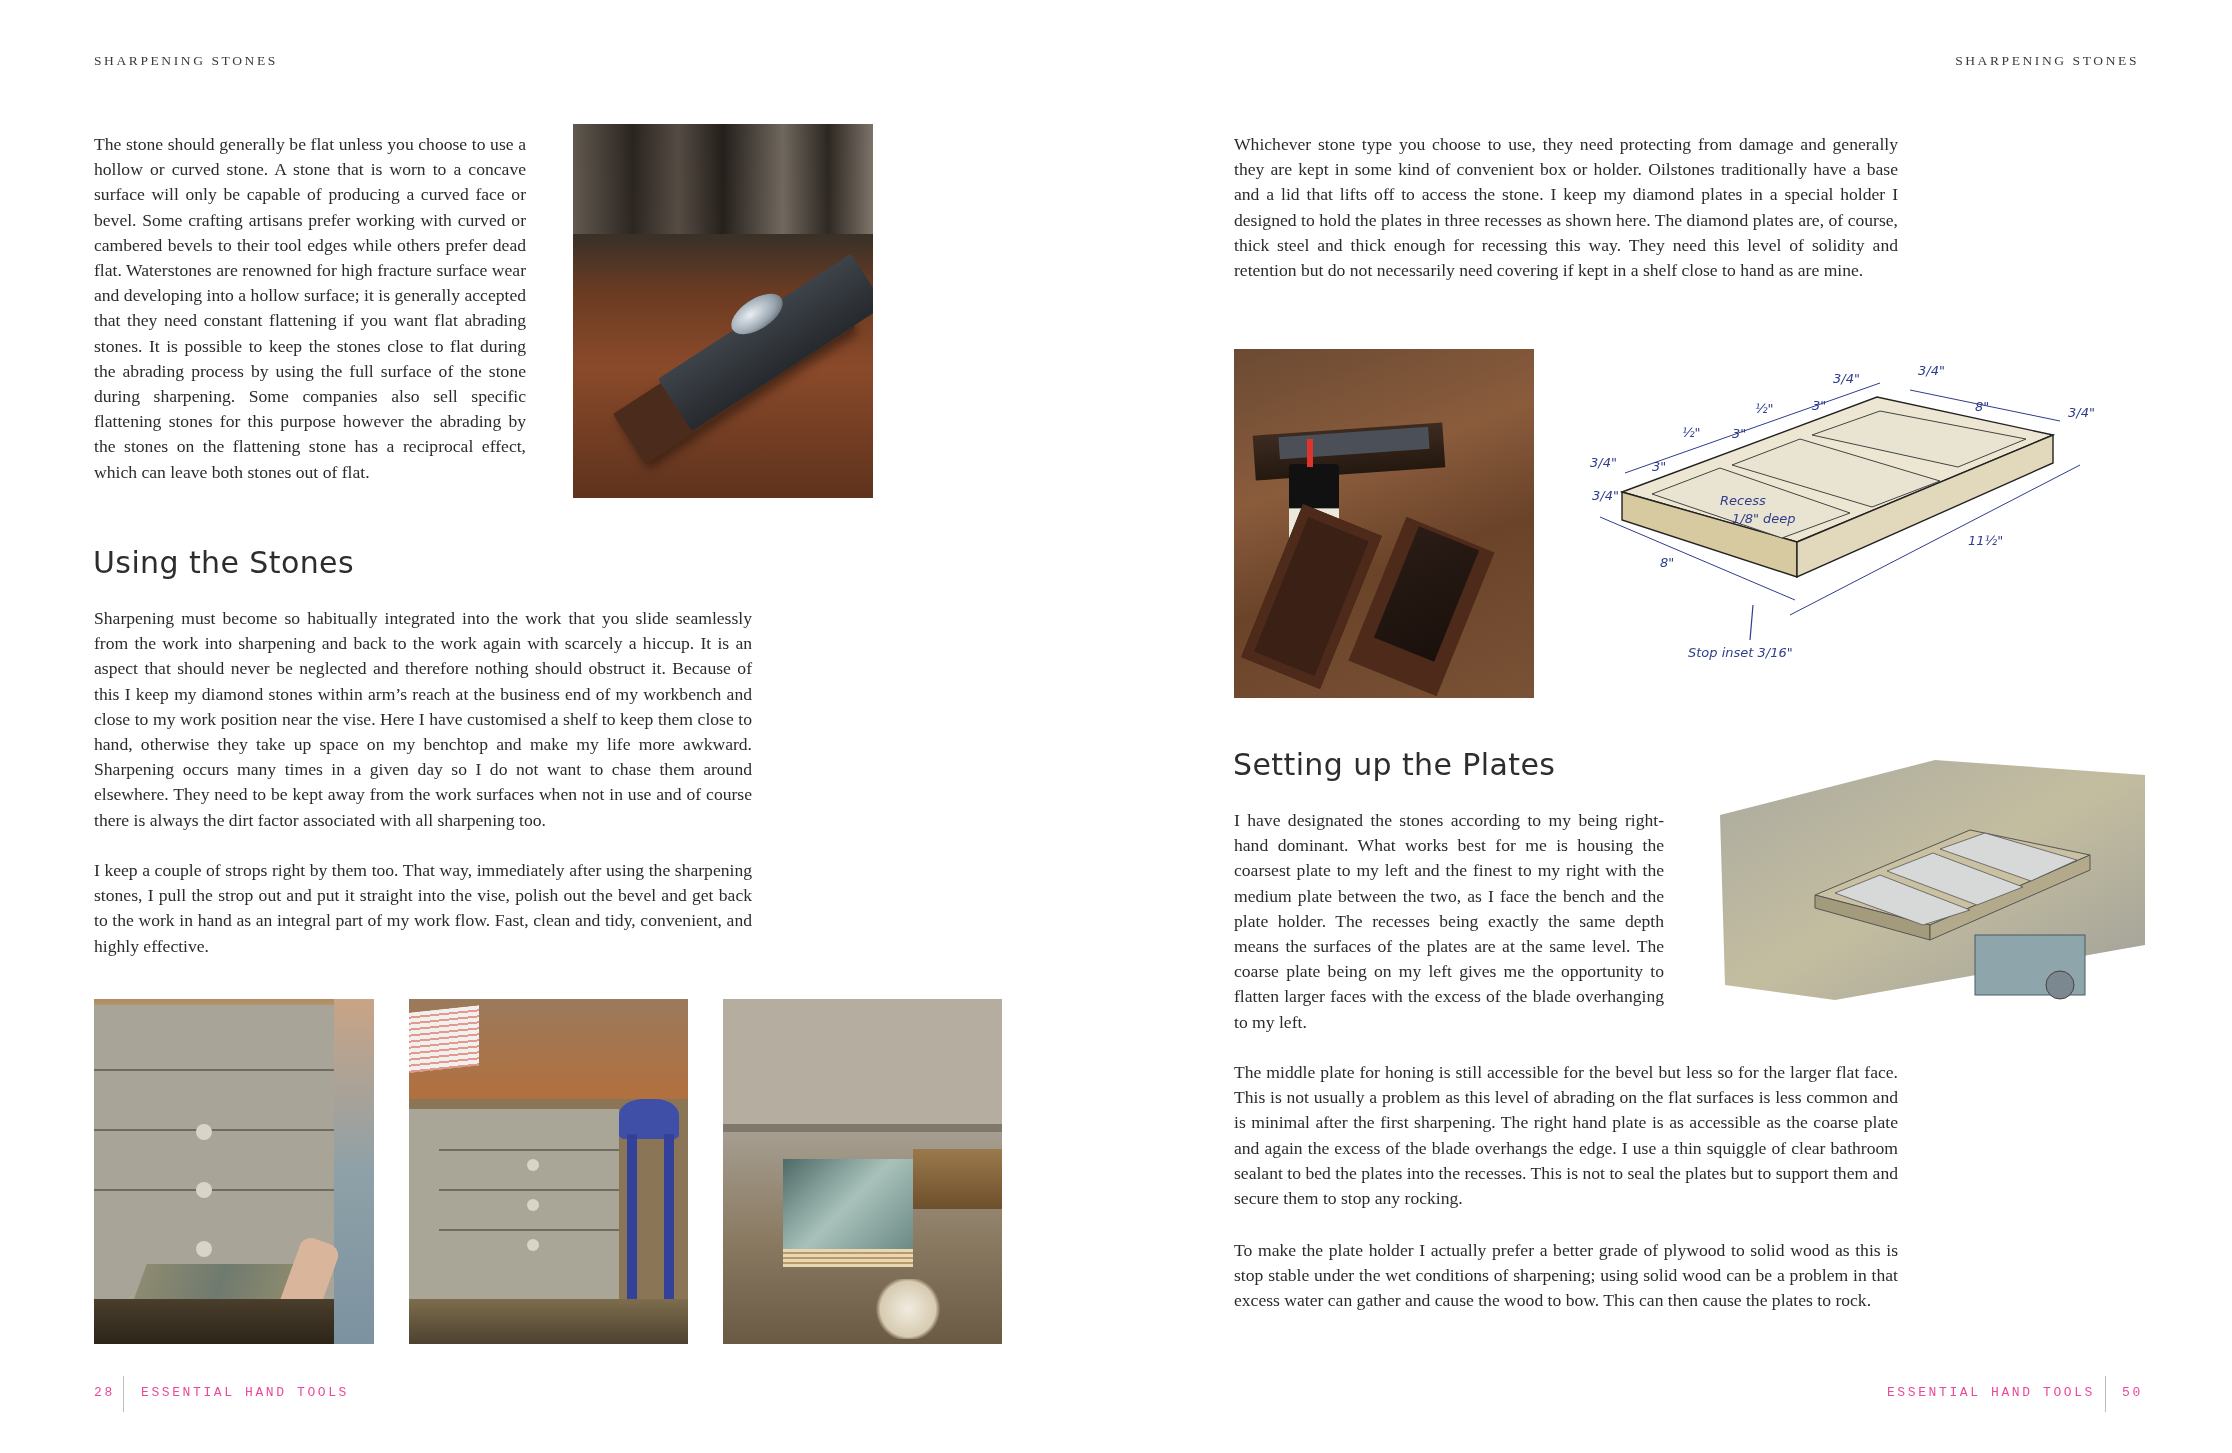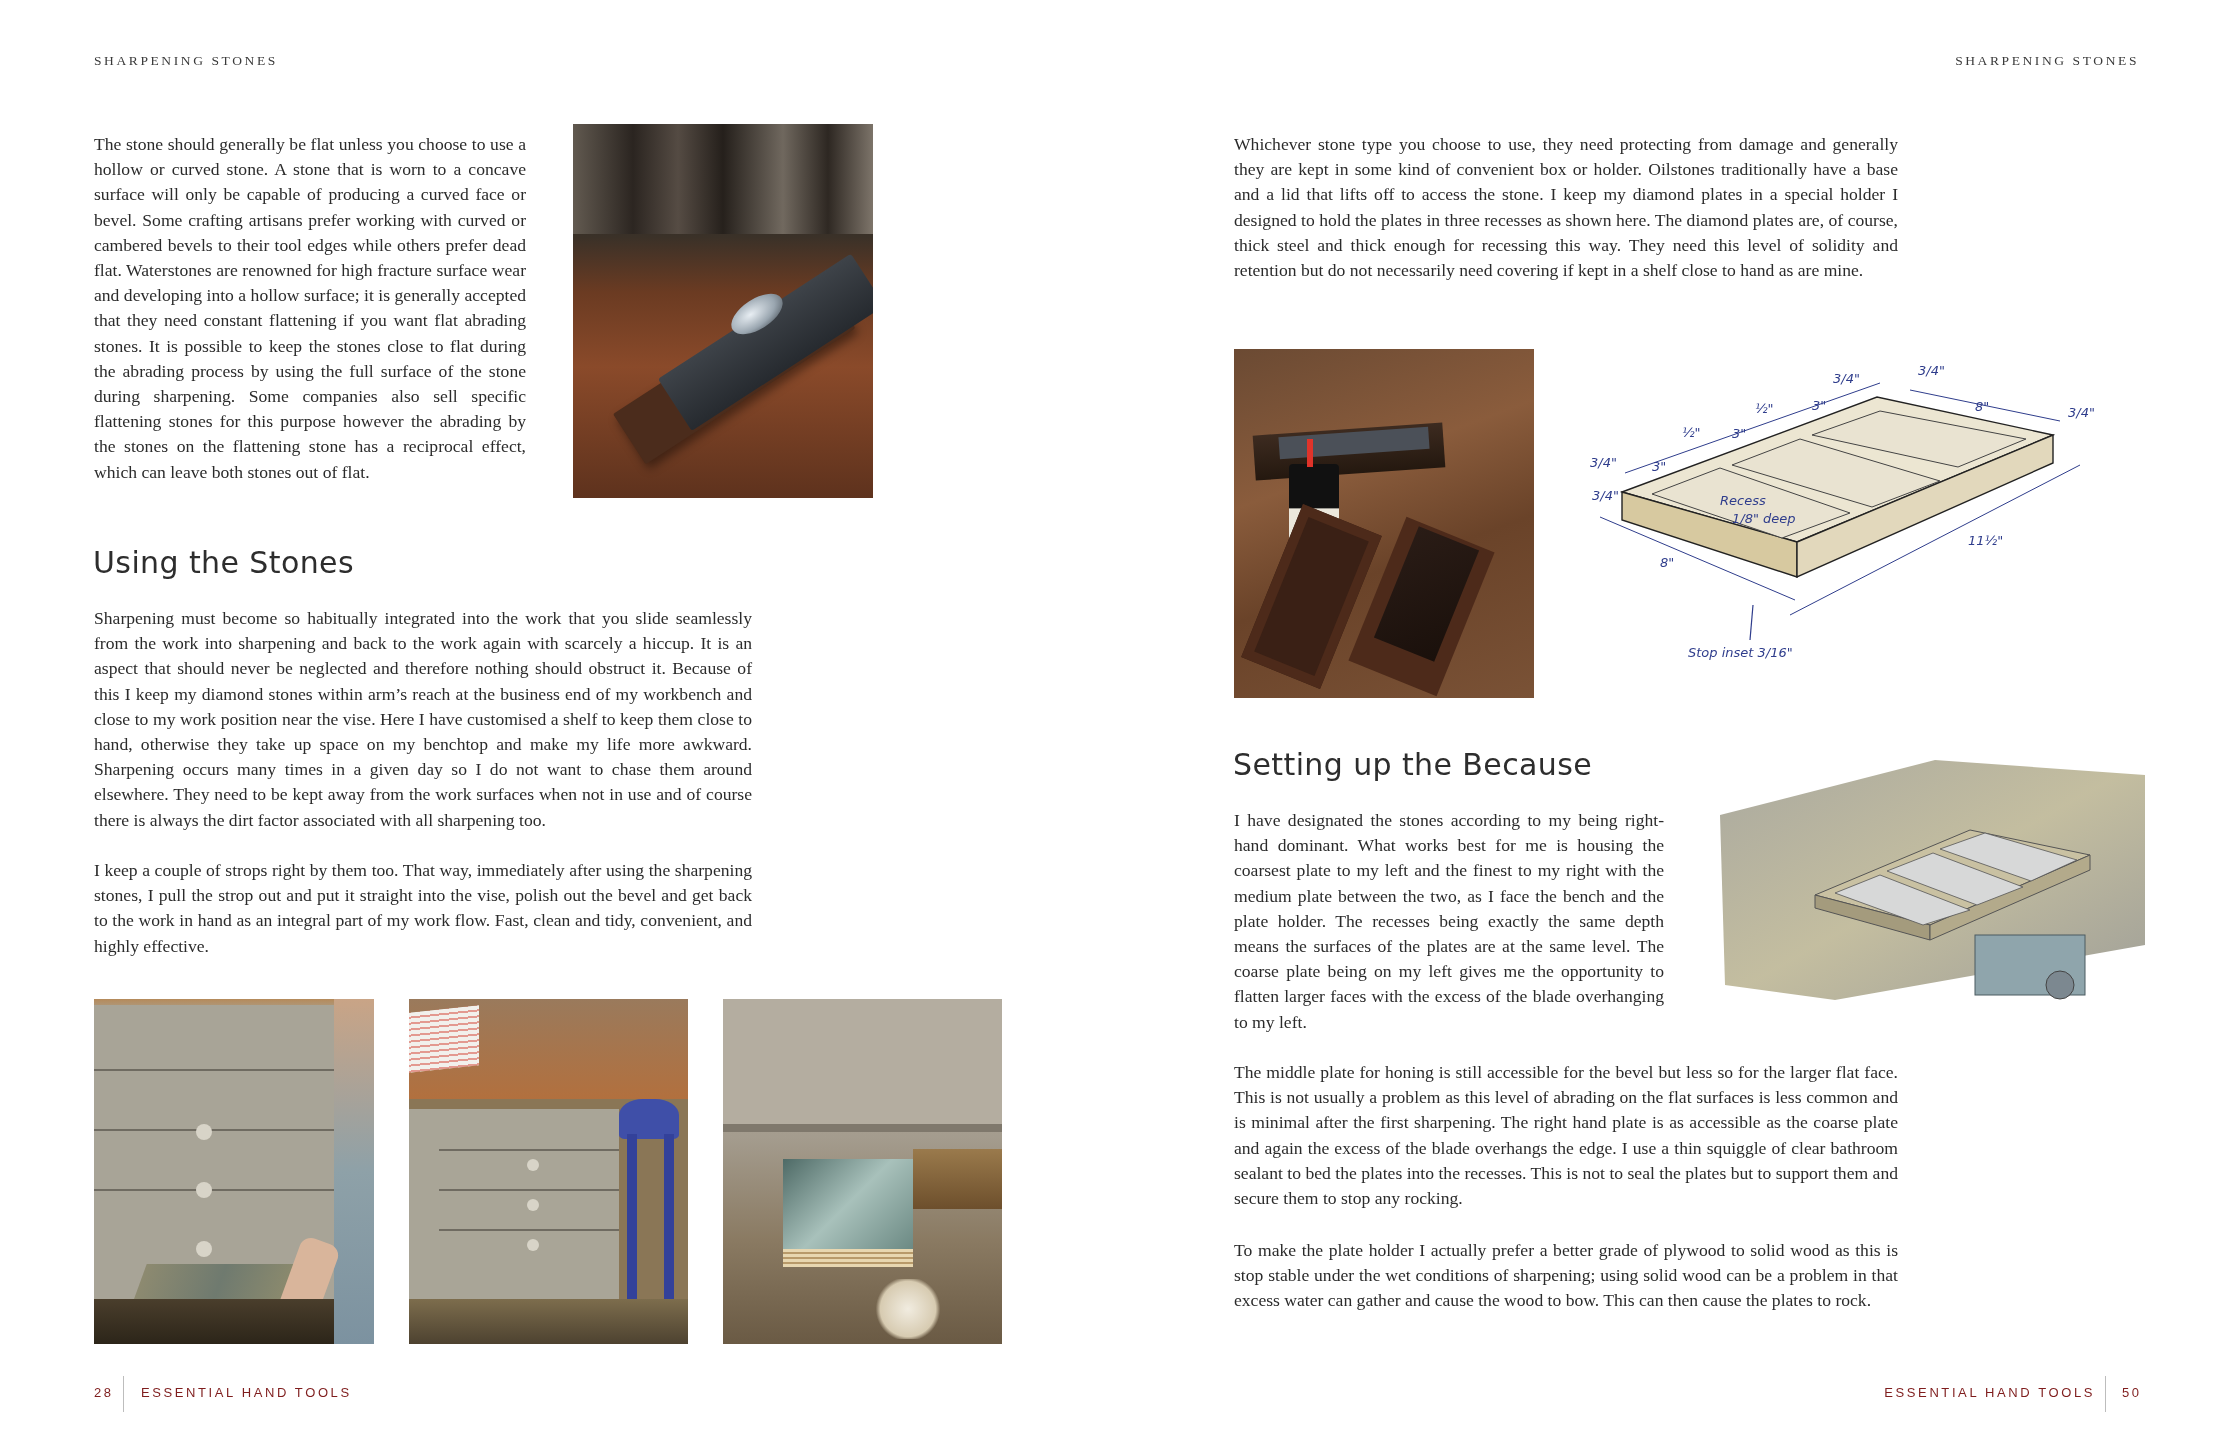--- a/index.html
+++ b/index.html
@@ -1,21 +1,21 @@
 <!DOCTYPE html>
 <html><head>
 <meta charset="utf-8">
 <style>
   html, body { margin:0; padding:0; background:#ffffff; }
   body { width:2232px; height:1453px; position:relative; overflow:hidden; color:#2a2a2a; }
   .running { position:absolute; font-family:"Liberation Serif", serif; font-size:13.5px; letter-spacing:2.6px; color:#3a3a3a; top:53px; }
   .body-text { position:absolute; font-family:"Liberation Serif", serif; font-size:17.6px; line-height:25.2px; color:#2b2b2b; text-align:justify; margin:0; }
   .heading { position:absolute; font-family:"DejaVu Sans", sans-serif; font-weight:normal; font-size:30px; color:#2d2d2d; margin:0; letter-spacing:0.4px;text-align:right; }
   .photo { position:absolute; overflow:hidden; }
-  .footer { position:absolute; top:1385px; font-family:Liberation Sans, sans-serif; font-size:13px; letter-spacing:2.6px; color:#7f1d1d; }
+  .footer { position:absolute; top:1385px; font-family:Liberation Mono, monospace; font-size:13px; letter-spacing:2.6px; color:#ec4899; }
   .folio-rule { position:absolute; top:1376px; width:1px; height:36px; background:#bdbdbd; }
   .abs { position:absolute; }
 </style>
 </head>
 <body>
 
 <div>
   <div class="running" style="left:94px;">SHARPENING STONES</div>
 
   <p class="body-text" style="left:94px; top:132px; width:432px;">The stone should generally be flat unless you choose to use a hollow or curved stone. A stone that is worn to a concave surface will only be capable of producing a curved face or bevel. Some crafting artisans prefer working with curved or cambered bevels to their tool edges while others prefer dead flat. Waterstones are renowned for high fracture surface wear and developing into a hollow surface; it is generally accepted that they need constant flattening if you want flat abrading stones. It is possible to keep the stones close to flat during the abrading process by using the full surface of the stone during sharpening. Some companies also sell specific flattening stones for this purpose however the abrading by the stones on the flattening stone has a reciprocal effect, which can leave both stones out of flat.</p>
@@ -120,21 +120,21 @@
         <text x="70" y="212">8"</text>
         <text x="378" y="190">11½"</text>
         <text x="130" y="150">Recess</text>
         <text x="142" y="168">1/8" deep</text>
         <text x="98" y="302">Stop inset 3/16"</text>
       </g>
       <line x1="160" y1="285" x2="163" y2="250" stroke="#2f3d8c" stroke-width="1.2"></line>
     </svg>
   </div>
 
-  <h2 class="heading" style="left:1233px; top:747px;">Setting up the Because</h2>
+  <h2 class="heading" style="left:1233px; top:747px;">Setting up the Plates</h2>
 
   <p class="body-text" style="left:1234px; top:808px; width:430px;">I have designated the stones according to my being right-hand dominant. What works best for me is housing the coarsest plate to my left and the finest to my right with the medium plate between the two, as I face the bench and the plate holder. The recesses being exactly the same depth means the surfaces of the plates are at the same level. The coarse plate being on my left gives me the opportunity to flatten larger faces with the excess of the blade overhanging to my left.</p>
 
   <div class="photo" style="left:1705px; top:745px; width:455px; height:275px;">
     <svg width="455" height="275" viewBox="0 0 455 275">
       <defs>
         <linearGradient id="wood" x1="0" y1="0" x2="1" y2="1">
           <stop offset="0" stop-color="#9b9a8e"></stop>
           <stop offset="0.5" stop-color="#b9b28f"></stop>
           <stop offset="1" stop-color="#8e8e86"></stop>

